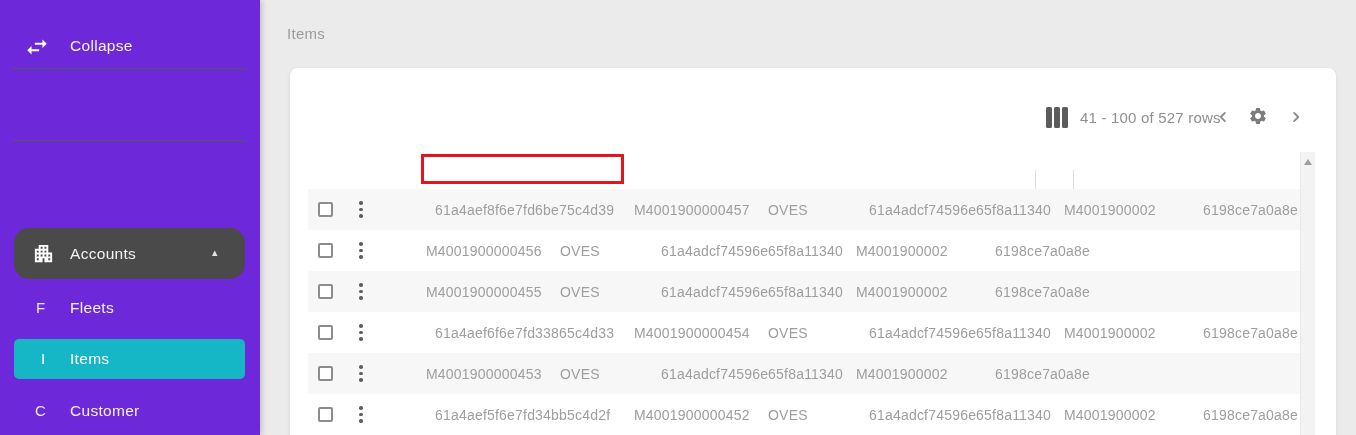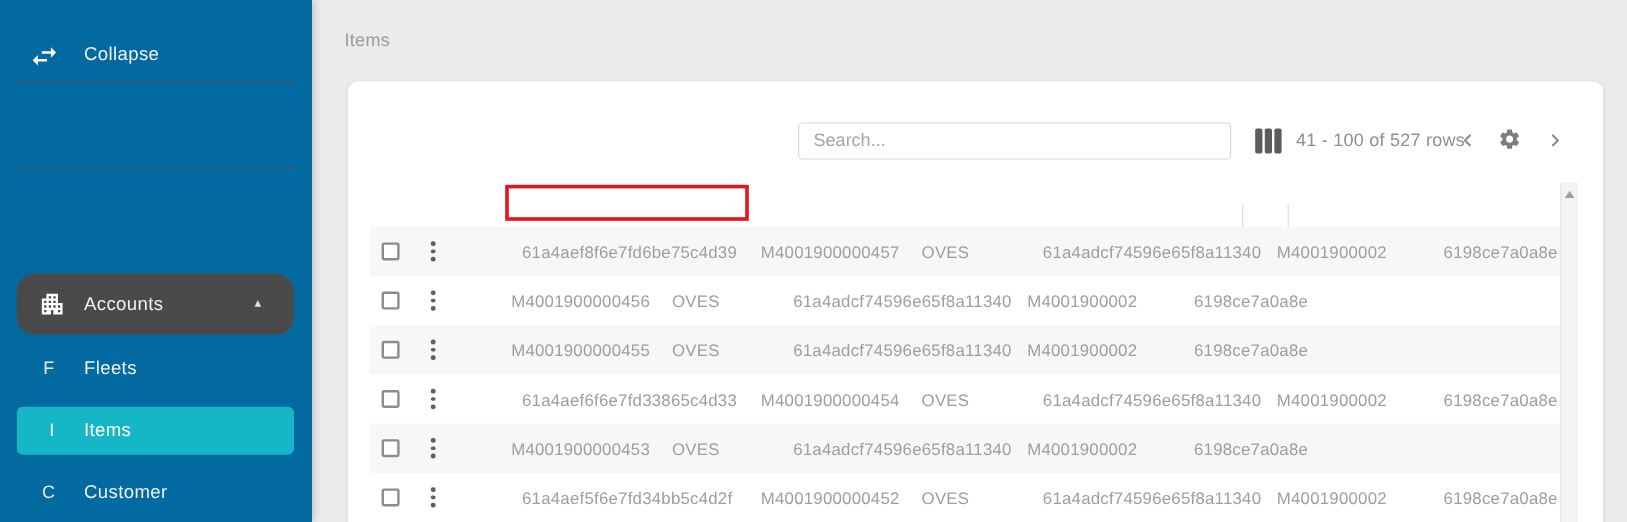--- a/index.html
+++ b/index.html
@@ -1,21 +1,21 @@
 <!DOCTYPE html>
 <html><head>
 <meta charset="utf-8">
 <style>
   * { margin:0; padding:0; box-sizing:border-box; }
   html,body { width:1356px; height:435px; }
   body { font-family:"Liberation Sans", sans-serif; }
   .page { position:relative; width:1356px; height:435px; background:#ebebeb; overflow:hidden; }
 
   
-  .sidebar { position:absolute; left:0; top:0; width:260px; height:435px; background:#0369a1;
+  .sidebar { position:absolute; left:0; top:0; width:260px; height:435px; background:#6d28d9;
              box-shadow:2px 0 6px rgba(0,0,0,.18); z-index:5; }
   .sb-label { color:#f2f2f2; font-size:15.5px; font-weight:500; letter-spacing:.3px; }
   .sb-divider { position:absolute; left:12px; width:234px; height:1px; background:#565656; }
   .caret { font-size:11px; color:#e3e3e3; }
   .abs { position:absolute; }
 
   .collapse-row { position:absolute; left:0; top:12px; width:260px; height:46px; cursor:pointer; }
   .collapse-icon { position:absolute; left:24px; top:22px; }
   .collapse-label { position:absolute; left:70px; top:25px; }
 
@@ -148,21 +148,20 @@
     <div class="subitem" style="top:402px;">
       <span class="abbr" style="left:35px;">C</span>
       <span class="sb-label lbl">Customer</span>
     </div>
   </div>
 
   <div class="breadcrumb">Items</div>
 
   <div class="card">
 
-    <input class="search-input" type="text" placeholder="Search..." style="">
     <div class="tb-divider" style="left:745px;"></div>
     <div class="cols-icon">
         <span></span>
         <span></span>
         <span></span>
       </div>
     <div class="tb-divider" style="left:783px;"></div>
     <div class="pag-text">41 - 100 of 527 rows</div>
 
     <span class="icon-btn" style="left:924px; top:40px;">

